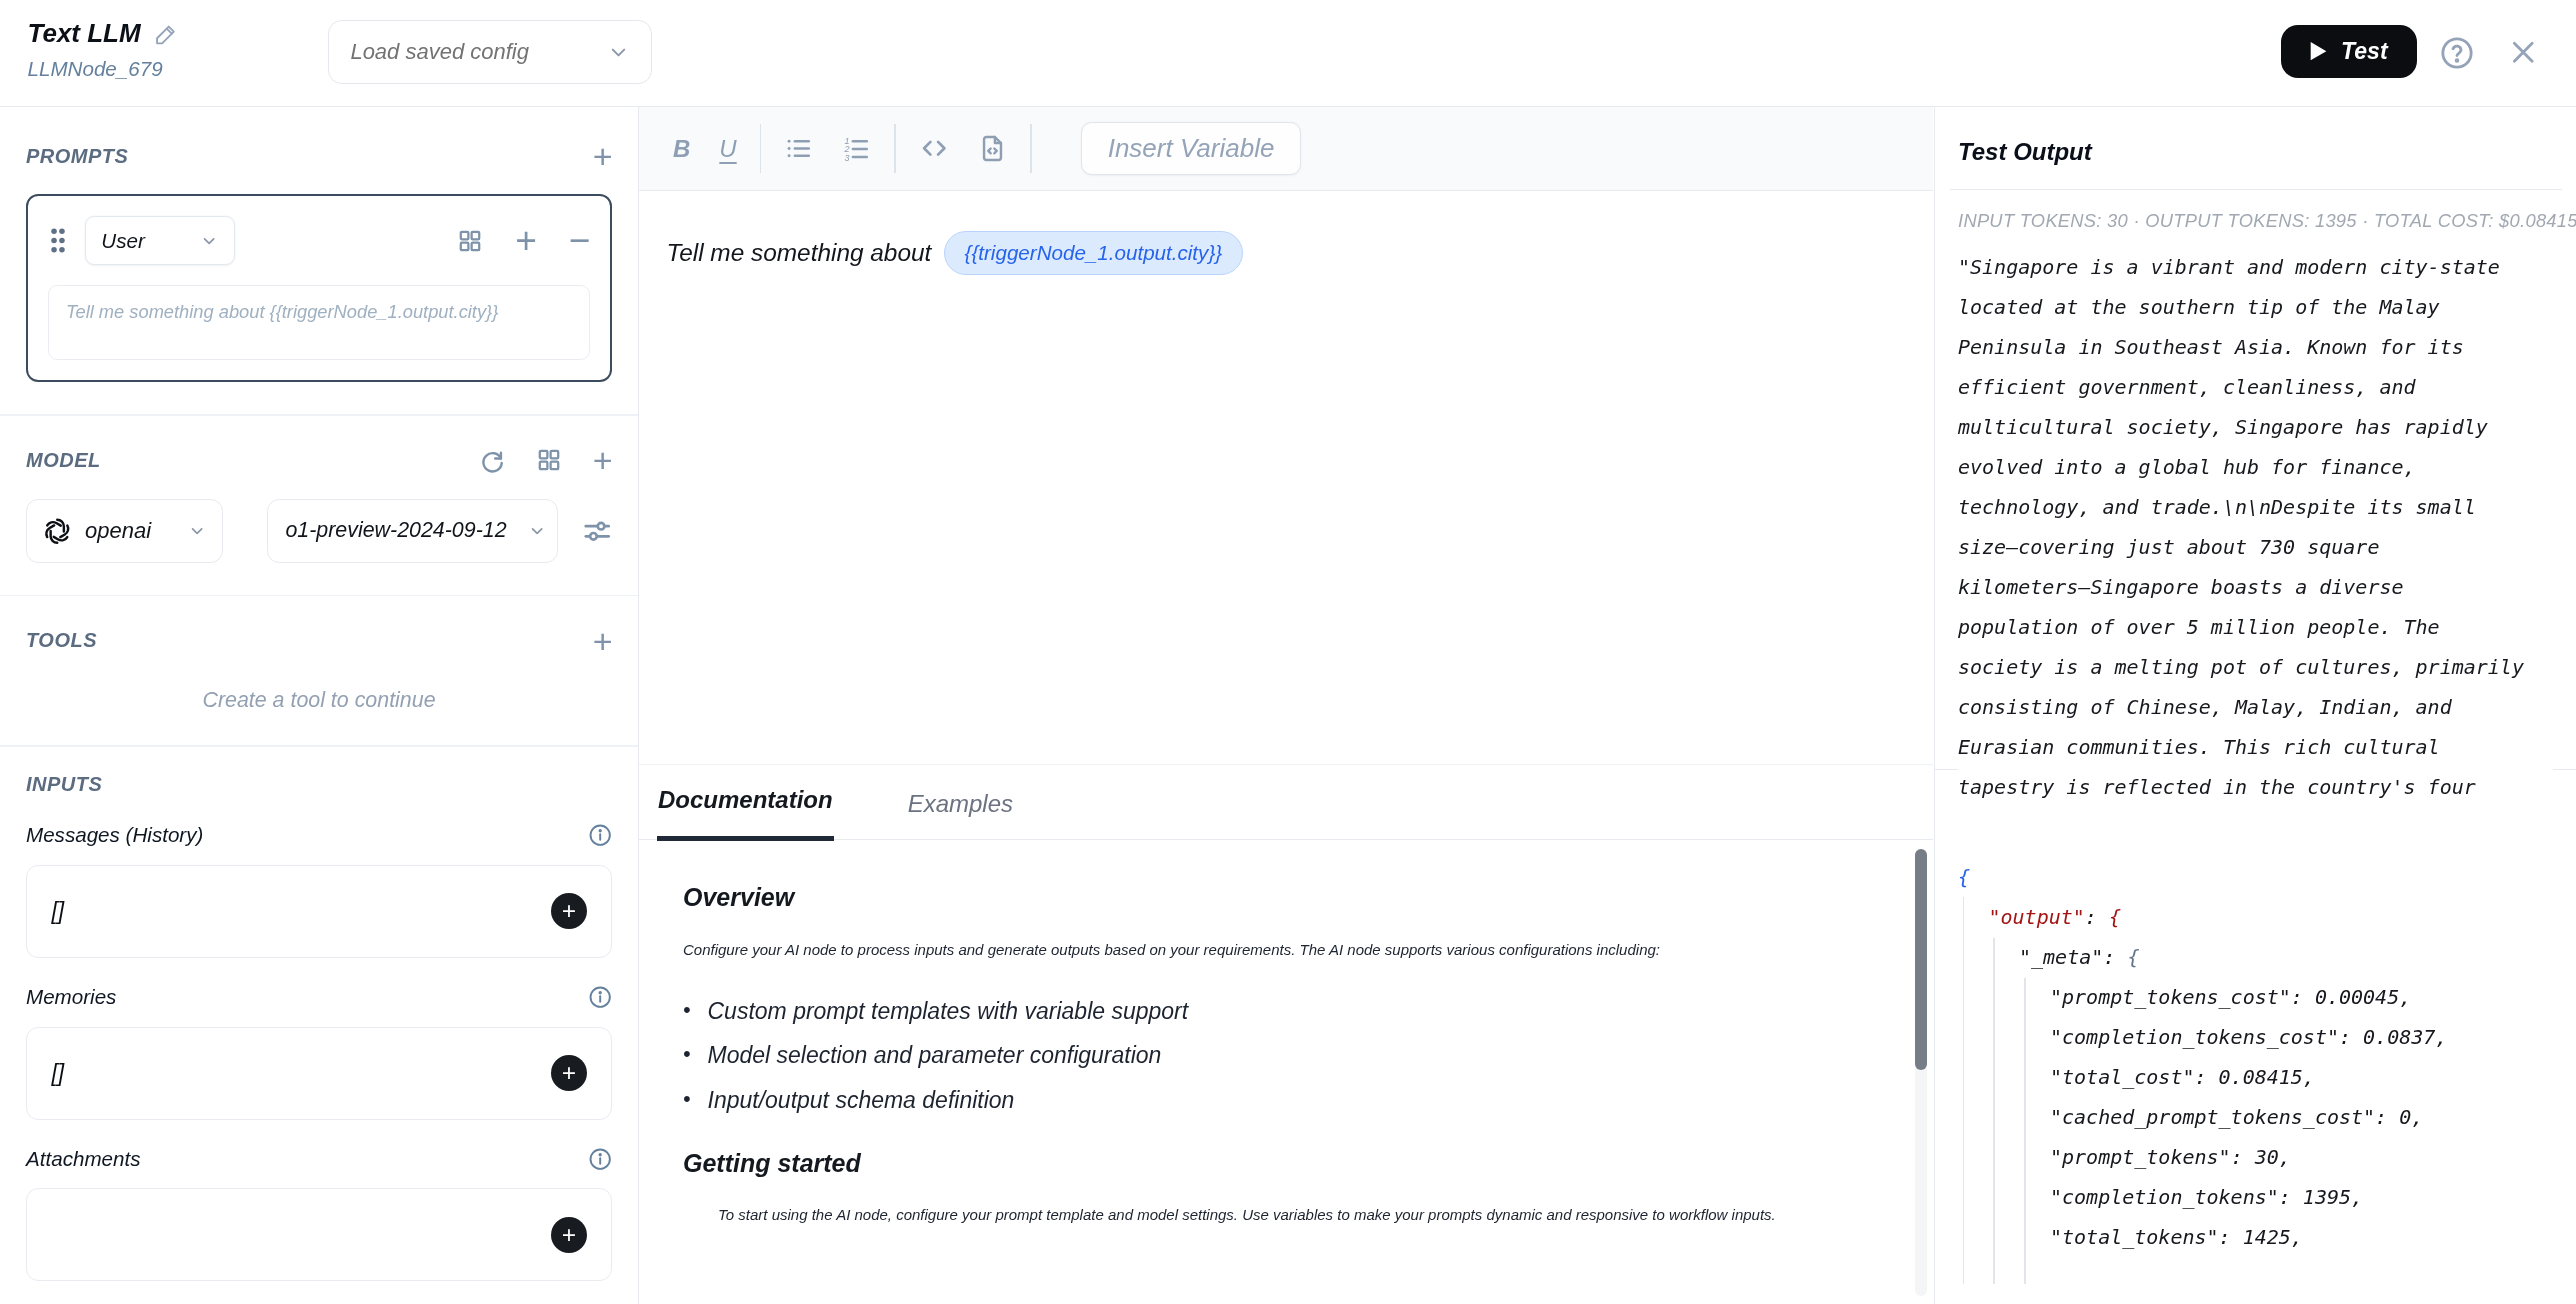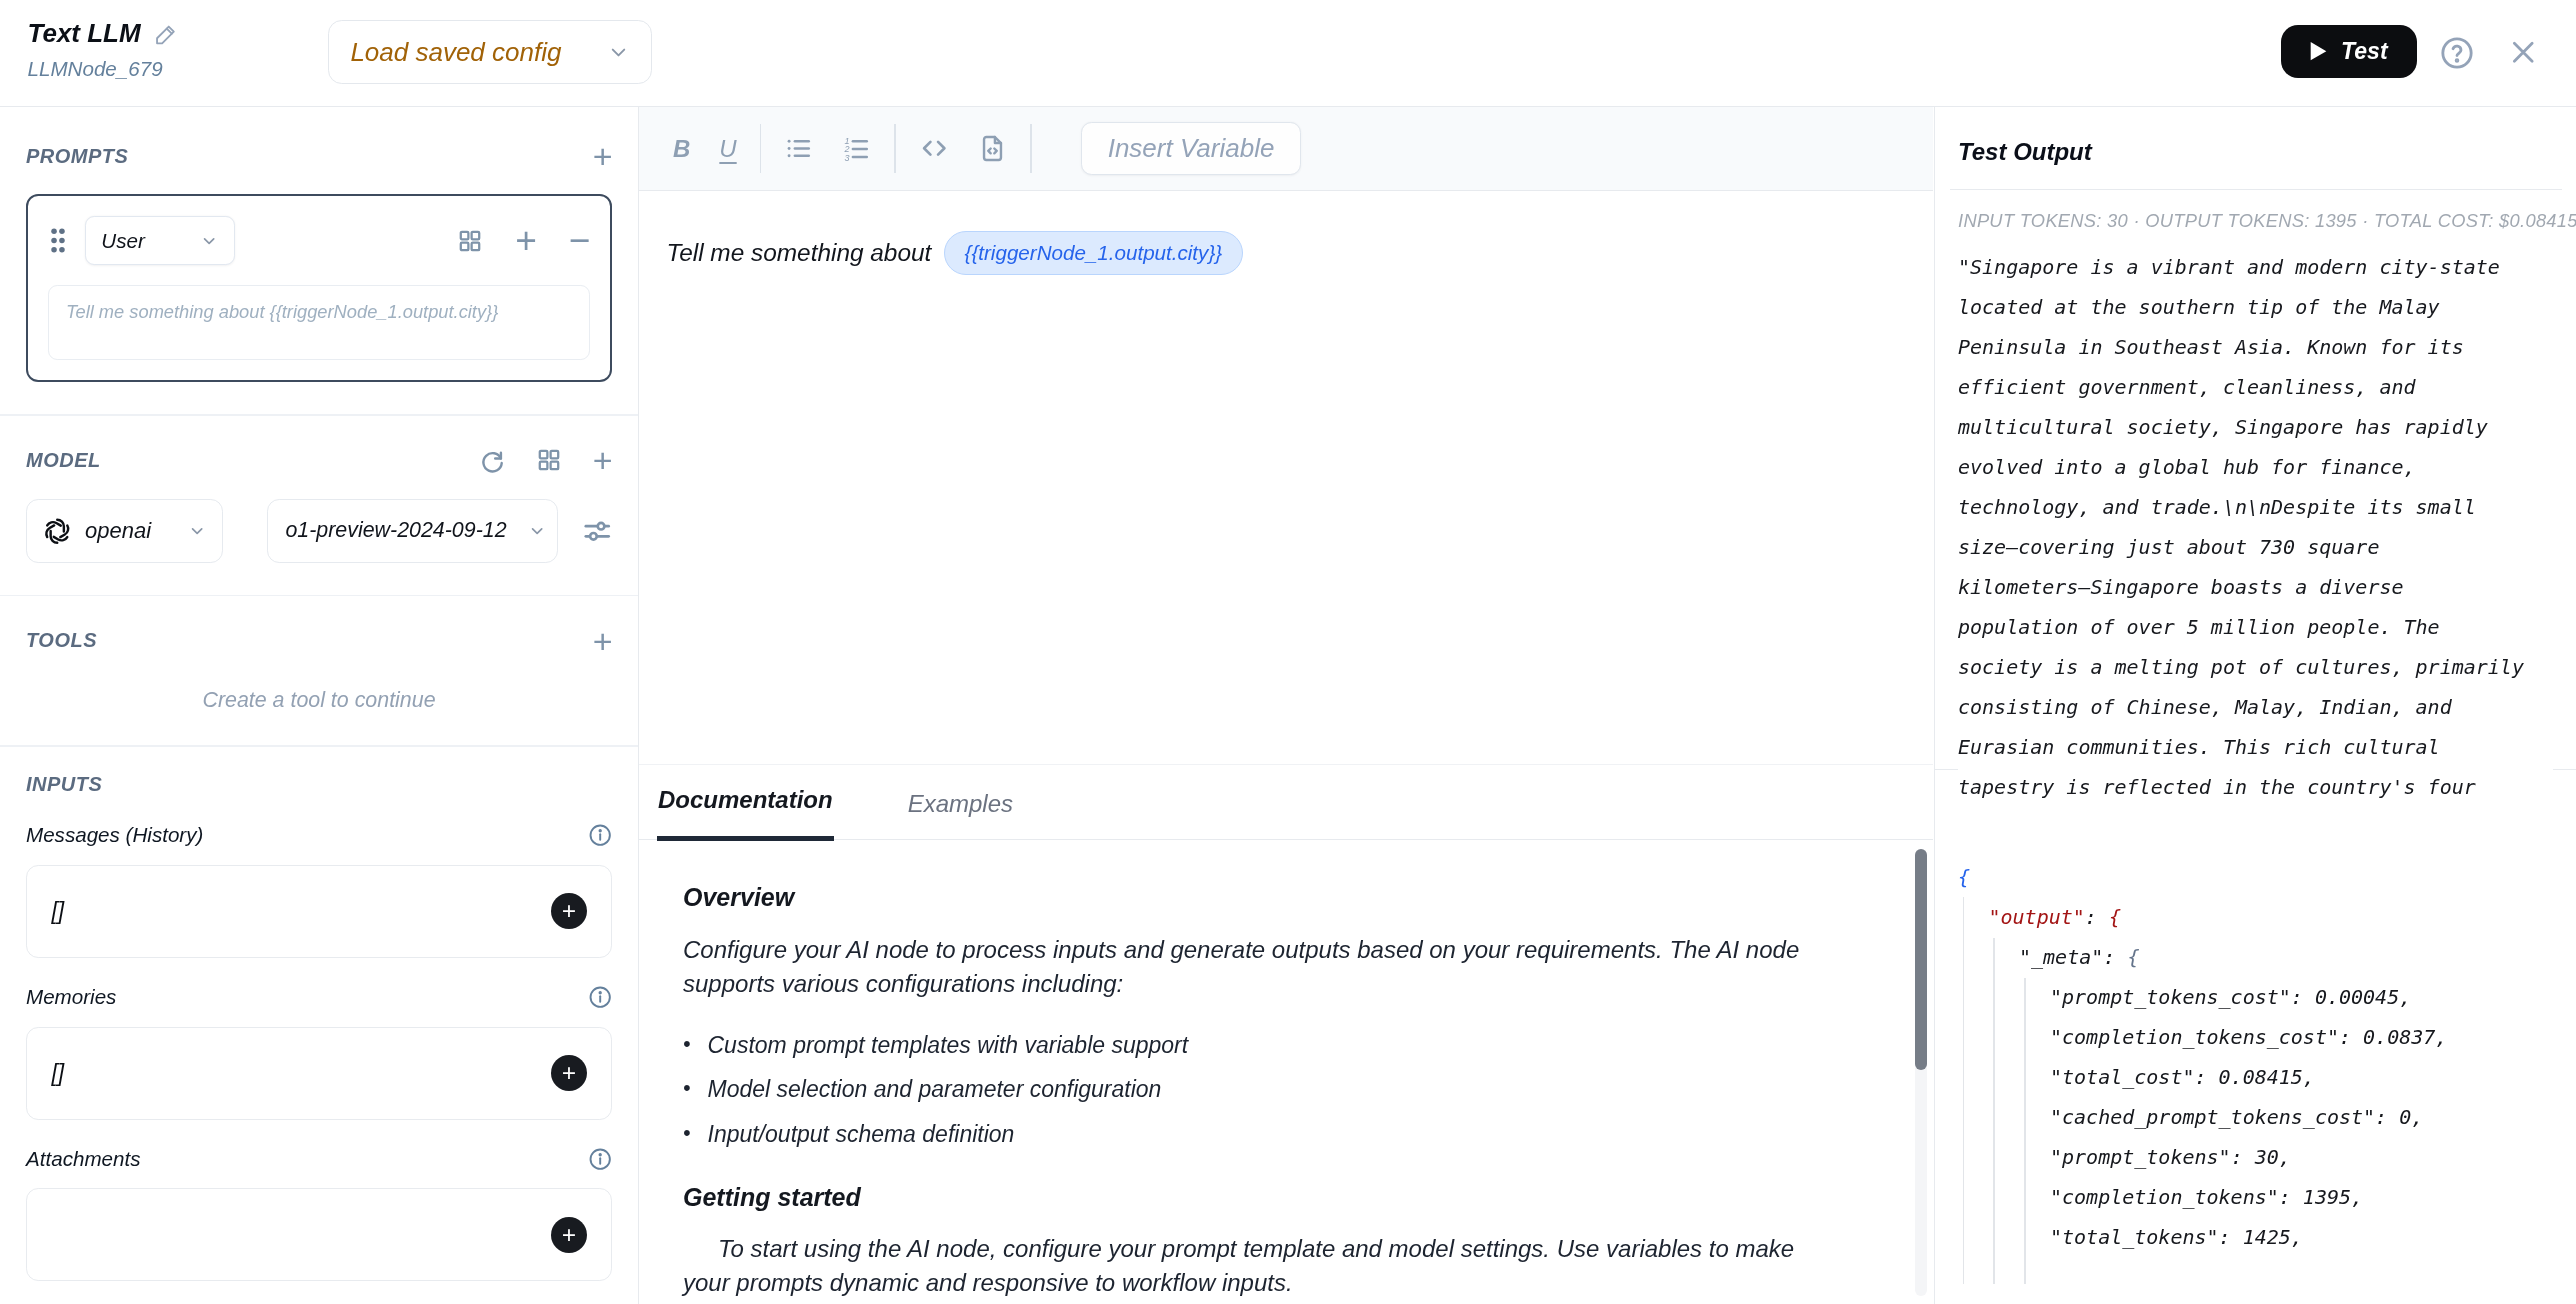--- a/index.html
+++ b/index.html
@@ -7,21 +7,21 @@
   body { font-family:"Liberation Sans", sans-serif; background:#fff; color:#14181f; overflow:hidden; }
   #page { position:relative; width:2576px; height:1305px; background:#fff; overflow:hidden;font-style:italic; }
 
   
   .header { position:absolute; left:0; top:0; width:2576px; height:107px; background:#fff; border-bottom:1.5px solid #e7eaee; }
   .title-block { position:absolute; left:27.5px; top:18.3px; }
   .title-row { display:flex; align-items:center; gap:13.7px; }
   .node-title { font-size:26px; font-weight:700; color:#0c1017; }
   .node-id { font-size:20.6px; color:#64809c; margin-top:7.6px; }
   .config-select { position:absolute; left:328px; top:20px; width:324px; height:64px; border:1.5px solid #e4e8ed; border-radius:13.7px; display:flex; align-items:center; padding:0 21.4px; background:#fff; cursor:pointer; }
-  .config-select .lbl { font-size:26px; color:#a16207; }
+  .config-select .lbl { font-size:22px; color:#737373; }
   .config-select .chev { margin-left:auto; }
   .test-btn { position:absolute; left:2281px; top:25px; width:136px; height:53px; background:#0c0d10; border-radius:17px; display:flex; align-items:center; justify-content:center; gap:13.7px; cursor:pointer; }
   .test-btn .t { color:#fff; font-size:23px; font-weight:600; }
   .icon-btn { position:absolute; top:35px; width:35px; height:35px; display:flex; align-items:center; justify-content:center; cursor:pointer; }
 
   
   .left  { position:absolute; left:0; top:107px; width:639px; height:1198px; border-right:1.5px solid #e7eaee; background:#fff; padding:0 26px; overflow:hidden; }
   .center{ position:absolute; left:639px; top:107px; width:1294px; height:1198px; background:#fff; }
   .right { position:absolute; left:1934px; top:107px; width:642px; height:1198px; border-left:1.5px solid #e7eaee; background:#fff; padding:0 23px; overflow:hidden; }
 
@@ -72,21 +72,21 @@
   .var-pill { height:44px; display:flex; align-items:center; padding:0 20px; background:#dceafe; border:1.5px solid #b9d5fd; border-radius:23px; font-size:20.6px; color:#2563eb; cursor:pointer; }
 
   .tabs { height:76px; border-top:1.5px solid #f0f2f5; border-bottom:1.5px solid #e7eaee; display:flex; gap:72px; padding:0 0 0 17.5px; }
   .tab { font-size:24px; display:flex; align-items:flex-end; padding-bottom:0; cursor:pointer; }
   .tab .inner { padding:0 1.5px 21.4px 1.5px; }
   .tab-active { font-weight:600; color:#14181f; border-bottom:5.3px solid #1f2937; margin-bottom:-1.5px; }
   .tab-inactive { color:#6b7280; }
 
   .doc { position:relative; height:465px; padding:43px 61px 0 44px; overflow:hidden; }
   .doc-h { font-size:25px; font-weight:600; color:#14181f; }
-  .doc-p { margin-top:21.4px; width:1148px; font-size:24px; line-height:34px; color:#1d2430; }
+  .doc-p { margin-top:21.4px; width:1148px; font-size:15px; line-height:34px; color:#1d2430; }
   .doc-ul { margin-top:30.5px; }
   .doc-li { display:flex; gap:17px; margin-bottom:17.5px; font-size:23px; color:#1d2430; }
   .doc-li .dot { font-size:21.4px; }
   .doc-h2 { margin-top:35px; font-size:25px; font-weight:600; color:#14181f; }
   .doc-p-indent { text-indent:35px; margin-top:20px; }
   .doc-scroll-track { position:absolute; right:6.1px; top:9.2px; width:12.2px; height:447px; background:#f4f5f7; border-radius:6.9px; }
   .doc-scroll-thumb { position:absolute; left:0; top:0; width:12.2px; height:221px; background:#767d87; border-radius:6.9px; cursor:grab; }
 
   
   .ro-title { margin-top:30.5px; font-size:24px; font-weight:700; color:#0b0f19; }

